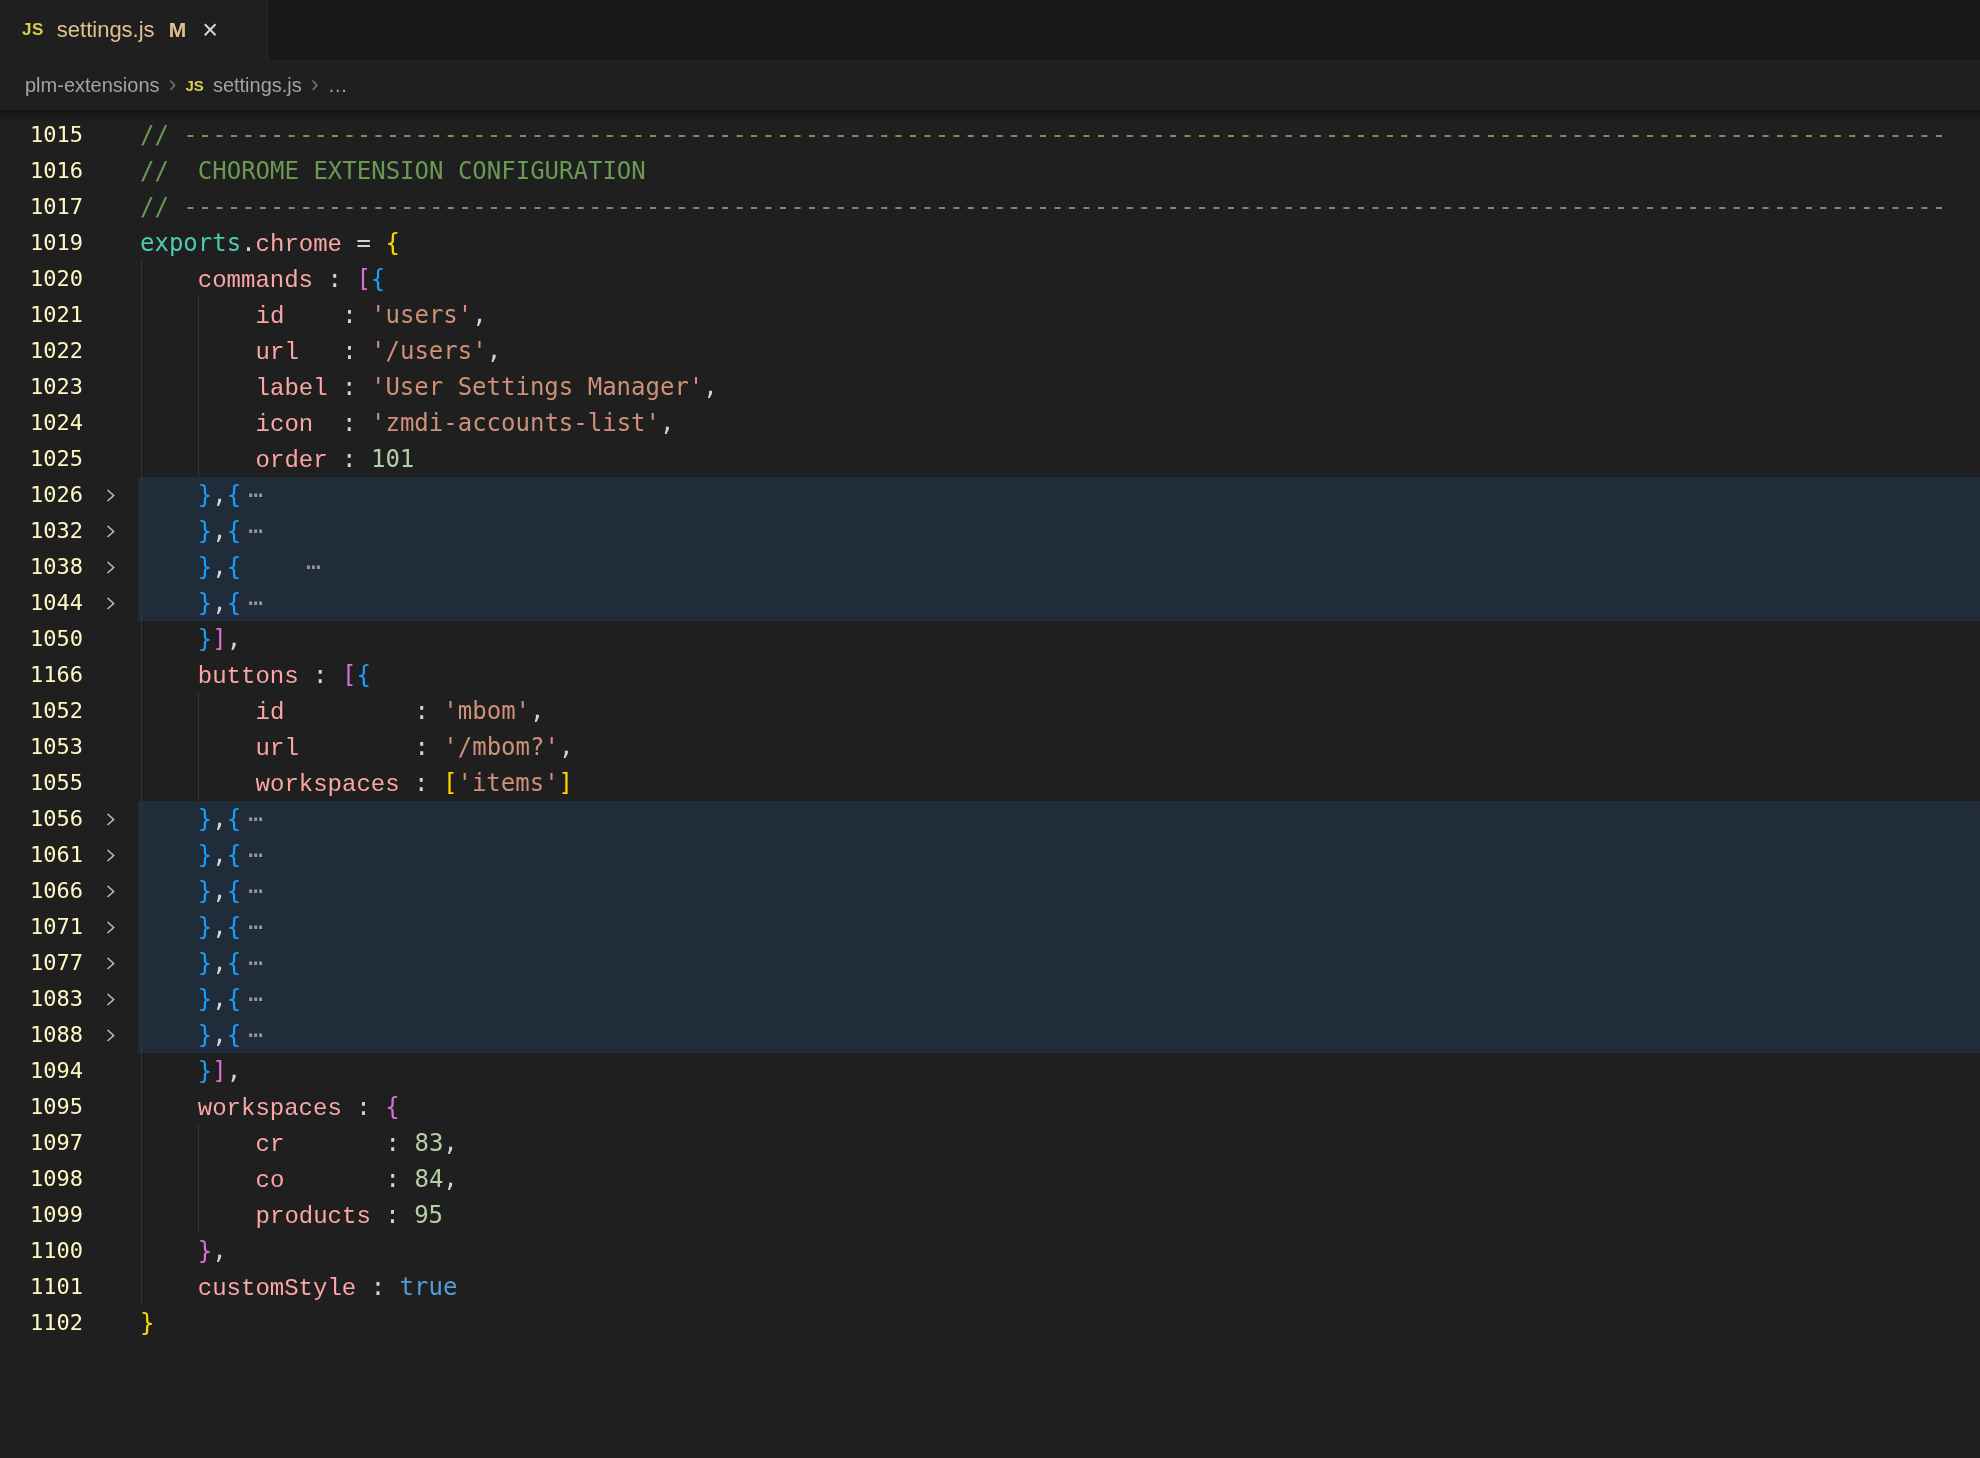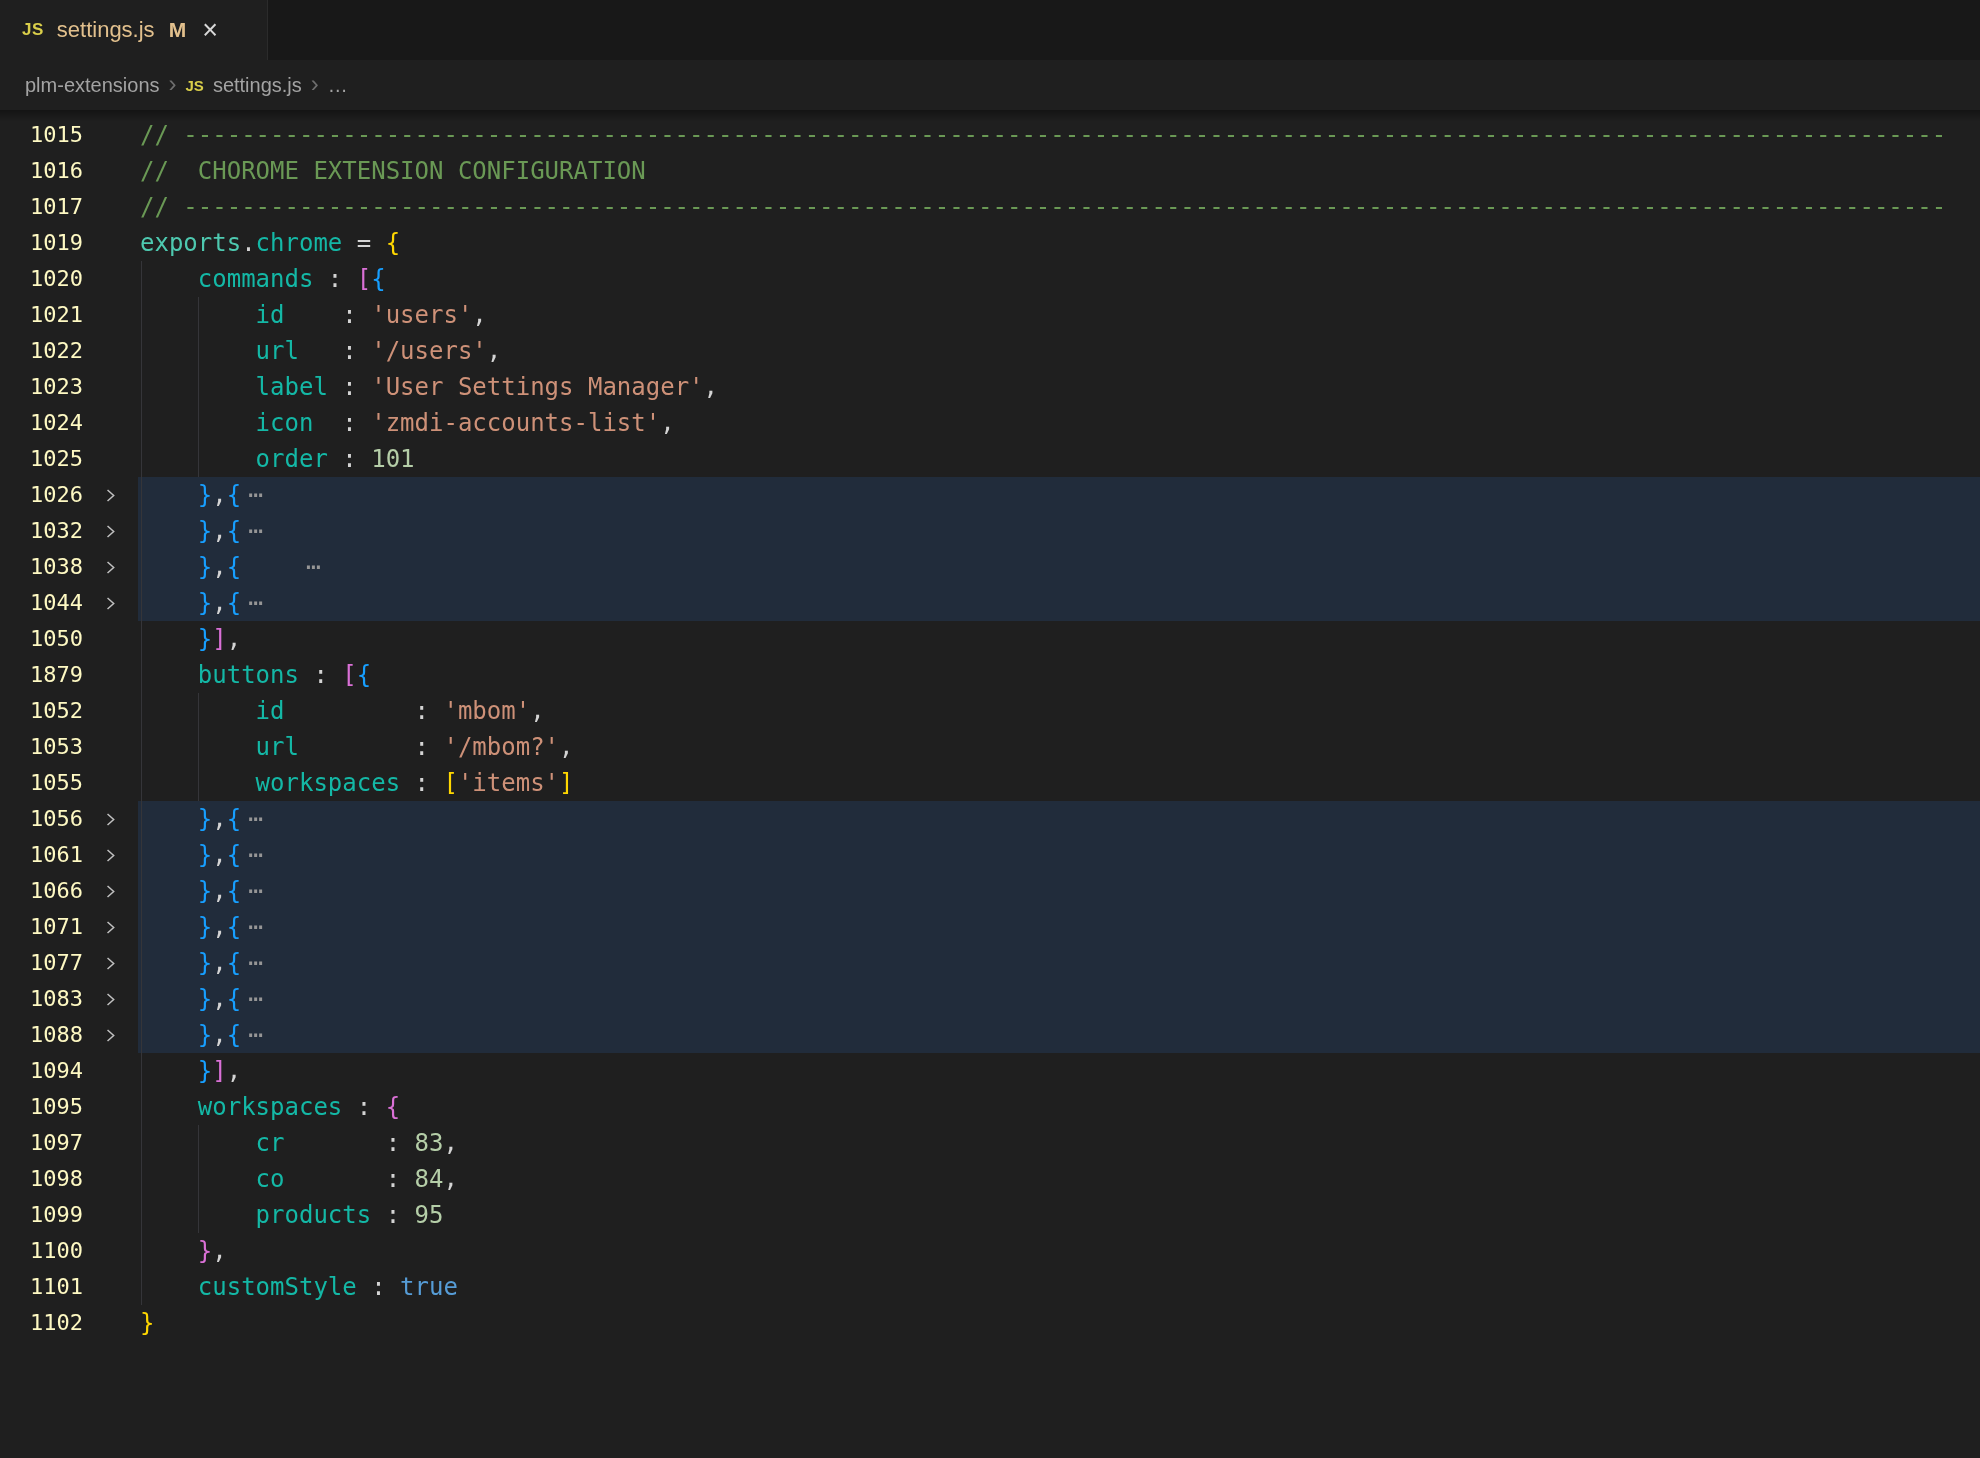--- a/index.html
+++ b/index.html
@@ -33,21 +33,21 @@
             font-family:"DejaVu Sans Mono", monospace; cursor:pointer; }
   .foldcol { width:55px; flex:0 0 auto; display:flex; align-items:center; justify-content:center; }
   .foldcol svg { display:block; cursor:pointer; }
   .content { flex:1 1 auto; position:relative; padding-left:2px; cursor:text; }
   .content.hl { background:#212c3b; }
 
   .g { position:absolute; top:0; bottom:0; width:1px; background:#353539; }
 
   .tk { }
   .cm { color:#6A9955; }
-  .pr { color:#14b8a6; }
+  .pr { color:#fca5a5;font-family:Liberation Mono, monospace; }
   .st { color:#CE9178; }
   .nu { color:#B5CEA8; }
   .kw { color:#569CD6; }
   .en { color:#4EC9B0; }
   .pu { color:#D4D4D4; }
   .b1 { color:#FFD700; }
   .b2 { color:#DA70D6; }
   .b3 { color:#179FFF; }
   .fd { color:#969696; margin-left:7px; cursor:pointer; }
 </style>
@@ -90,21 +90,21 @@
       <div class="line"><span class="ln-num">1032</span><span class="foldcol"><svg width="17" height="17" viewBox="0 0 16 16">
             <path d="M5.2 2.8 L11 8 L5.2 13.2" fill="none" stroke="#c0c0c0" stroke-width="1.4"></path>
           </svg></span><span class="content hl"><span class="g" style="left: 2.5px;"></span><span class="tk pu">    </span><span class="tk b3">}</span><span class="tk pu">,</span><span class="tk b3">{</span><span class="fd">⋯</span></span></div>
       <div class="line"><span class="ln-num">1038</span><span class="foldcol"><svg width="17" height="17" viewBox="0 0 16 16">
             <path d="M5.2 2.8 L11 8 L5.2 13.2" fill="none" stroke="#c0c0c0" stroke-width="1.4"></path>
           </svg></span><span class="content hl"><span class="g" style="left: 2.5px;"></span><span class="tk pu">    </span><span class="tk b3">}</span><span class="tk pu">,</span><span class="tk b3">{</span><span class="tk pu">    </span><span class="fd">⋯</span></span></div>
       <div class="line"><span class="ln-num">1044</span><span class="foldcol"><svg width="17" height="17" viewBox="0 0 16 16">
             <path d="M5.2 2.8 L11 8 L5.2 13.2" fill="none" stroke="#c0c0c0" stroke-width="1.4"></path>
           </svg></span><span class="content hl"><span class="g" style="left: 2.5px;"></span><span class="tk pu">    </span><span class="tk b3">}</span><span class="tk pu">,</span><span class="tk b3">{</span><span class="fd">⋯</span></span></div>
       <div class="line"><span class="ln-num">1050</span><span class="foldcol"></span><span class="content"><span class="g" style="left: 2.5px;"></span><span class="tk pu">    </span><span class="tk b3">}</span><span class="tk b2">]</span><span class="tk pu">,</span></span></div>
-      <div class="line"><span class="ln-num">1879</span><span class="foldcol"></span><span class="content"><span class="g" style="left: 2.5px;"></span><span class="tk pu">    </span><span class="tk pr">buttons</span><span class="tk pu"> : </span><span class="tk b2">[</span><span class="tk b3">{</span></span></div>
+      <div class="line"><span class="ln-num">1166</span><span class="foldcol"></span><span class="content"><span class="g" style="left: 2.5px;"></span><span class="tk pu">    </span><span class="tk pr">buttons</span><span class="tk pu"> : </span><span class="tk b2">[</span><span class="tk b3">{</span></span></div>
       <div class="line"><span class="ln-num">1052</span><span class="foldcol"></span><span class="content"><span class="g" style="left: 2.5px;"></span><span class="g" style="left: 60.3px;"></span><span class="tk pu">        </span><span class="tk pr">id</span><span class="tk pu">         : </span><span class="tk st">'mbom'</span><span class="tk pu">,</span></span></div>
       <div class="line"><span class="ln-num">1053</span><span class="foldcol"></span><span class="content"><span class="g" style="left: 2.5px;"></span><span class="g" style="left: 60.3px;"></span><span class="tk pu">        </span><span class="tk pr">url</span><span class="tk pu">        : </span><span class="tk st">'/mbom?'</span><span class="tk pu">,</span></span></div>
       <div class="line"><span class="ln-num">1055</span><span class="foldcol"></span><span class="content"><span class="g" style="left: 2.5px;"></span><span class="g" style="left: 60.3px;"></span><span class="tk pu">        </span><span class="tk pr">workspaces</span><span class="tk pu"> : </span><span class="tk b1">[</span><span class="tk st">'items'</span><span class="tk b1">]</span></span></div>
       <div class="line"><span class="ln-num">1056</span><span class="foldcol"><svg width="17" height="17" viewBox="0 0 16 16">
             <path d="M5.2 2.8 L11 8 L5.2 13.2" fill="none" stroke="#c0c0c0" stroke-width="1.4"></path>
           </svg></span><span class="content hl"><span class="g" style="left: 2.5px;"></span><span class="tk pu">    </span><span class="tk b3">}</span><span class="tk pu">,</span><span class="tk b3">{</span><span class="fd">⋯</span></span></div>
       <div class="line"><span class="ln-num">1061</span><span class="foldcol"><svg width="17" height="17" viewBox="0 0 16 16">
             <path d="M5.2 2.8 L11 8 L5.2 13.2" fill="none" stroke="#c0c0c0" stroke-width="1.4"></path>
           </svg></span><span class="content hl"><span class="g" style="left: 2.5px;"></span><span class="tk pu">    </span><span class="tk b3">}</span><span class="tk pu">,</span><span class="tk b3">{</span><span class="fd">⋯</span></span></div>
       <div class="line"><span class="ln-num">1066</span><span class="foldcol"><svg width="17" height="17" viewBox="0 0 16 16">

